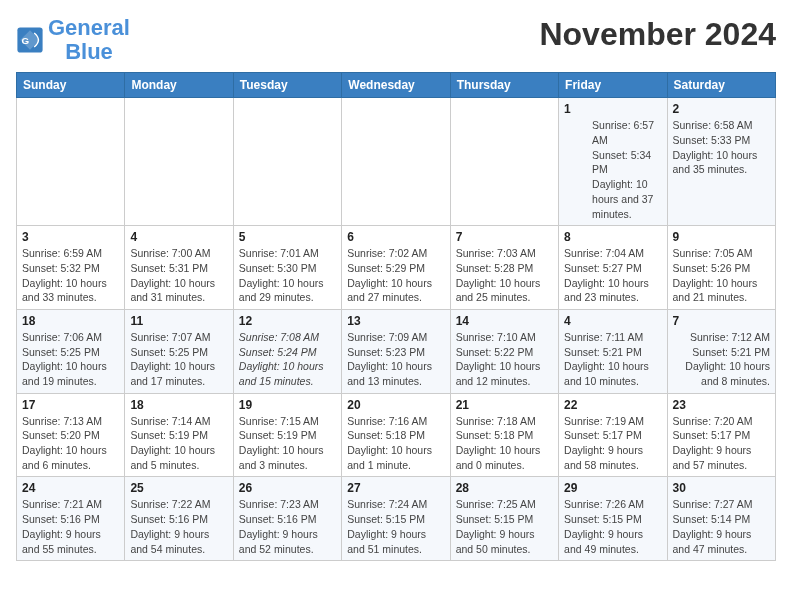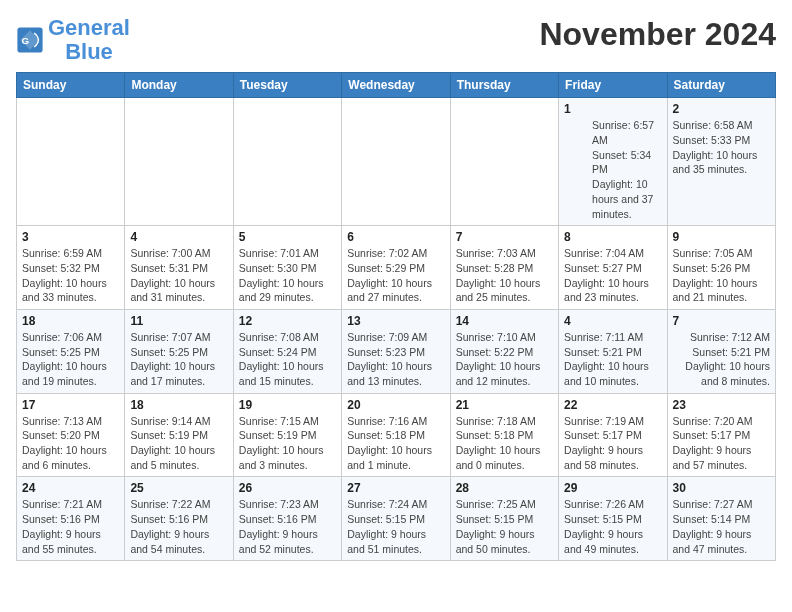--- a/index.html
+++ b/index.html
@@ -195,21 +195,21 @@
 Daylight: 10 hours and 19 minutes.</div>
         </td>
         <td>
           <span class="day-num">11</span>
           <div class="day-info" style="white-space: pre-line;">Sunrise: 7:07 AM
 Sunset: 5:25 PM
 Daylight: 10 hours and 17 minutes.</div>
         </td>
         <td>
           <span class="day-num">12</span>
-          <div class="day-info" style="white-space: pre-line;">Sunrise: 7:08 AM
+          <div class="day-info" style="white-space: pre-line; font-style: italic;">Sunrise: 7:08 AM
 Sunset: 5:24 PM
 Daylight: 10 hours and 15 minutes.</div>
         </td>
         <td>
           <span class="day-num">13</span>
           <div class="day-info" style="white-space: pre-line;">Sunrise: 7:09 AM
 Sunset: 5:23 PM
 Daylight: 10 hours and 13 minutes.</div>
         </td>
         <td>
@@ -233,21 +233,21 @@
       </tr>
       <tr>
         <td>
           <span class="day-num">17</span>
           <div class="day-info" style="white-space: pre-line;">Sunrise: 7:13 AM
 Sunset: 5:20 PM
 Daylight: 10 hours and 6 minutes.</div>
         </td>
         <td>
           <span class="day-num">18</span>
-          <div class="day-info" style="white-space: pre-line;">Sunrise: 9:14 AM
+          <div class="day-info" style="white-space: pre-line;">Sunrise: 7:14 AM
 Sunset: 5:19 PM
 Daylight: 10 hours and 5 minutes.</div>
         </td>
         <td>
           <span class="day-num">19</span>
           <div class="day-info" style="white-space: pre-line;">Sunrise: 7:15 AM
 Sunset: 5:19 PM
 Daylight: 10 hours and 3 minutes.</div>
         </td>
         <td>

